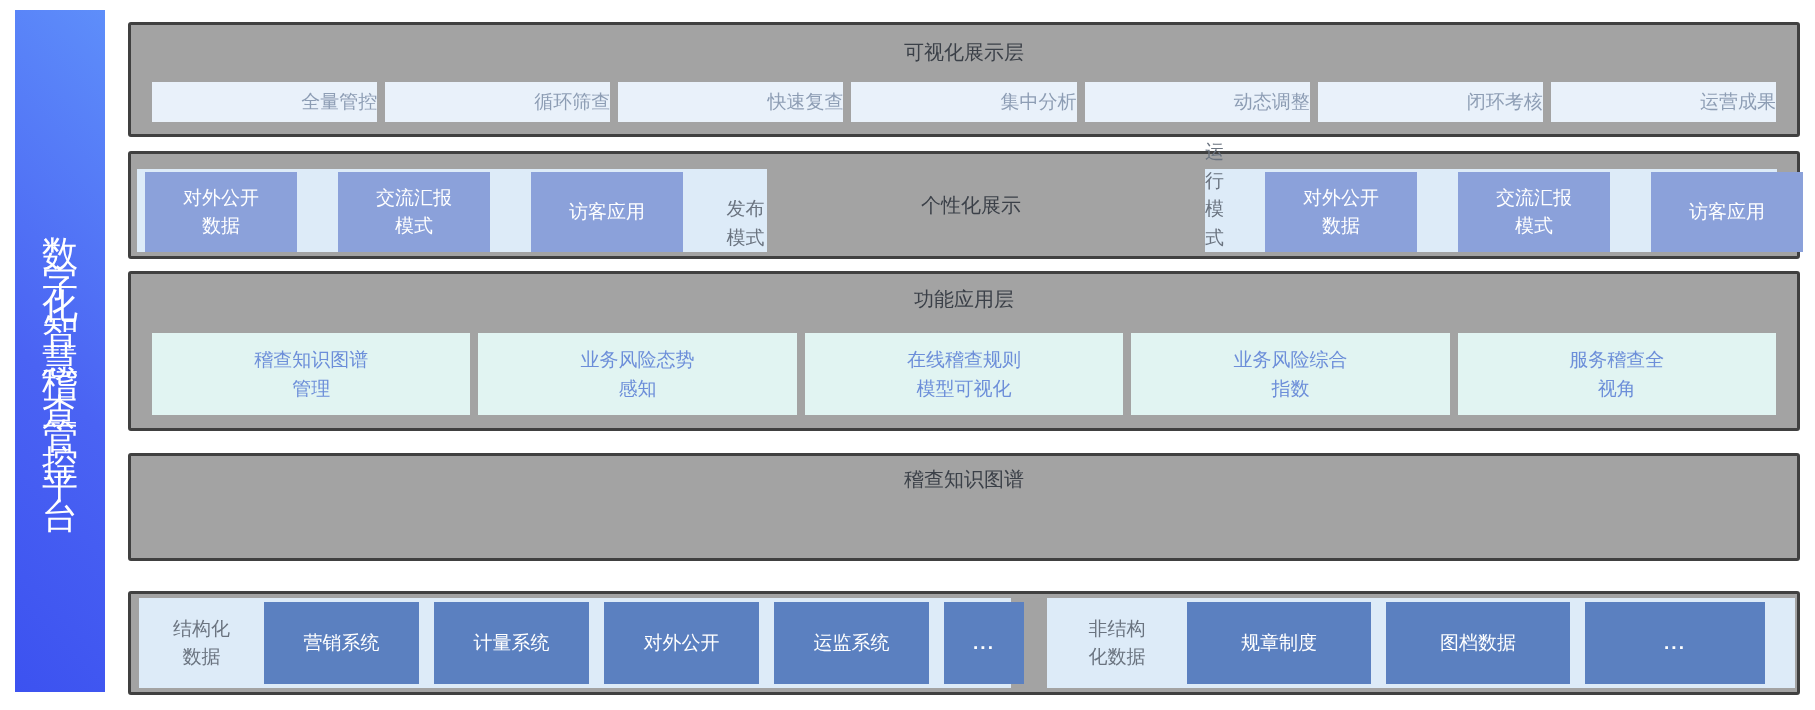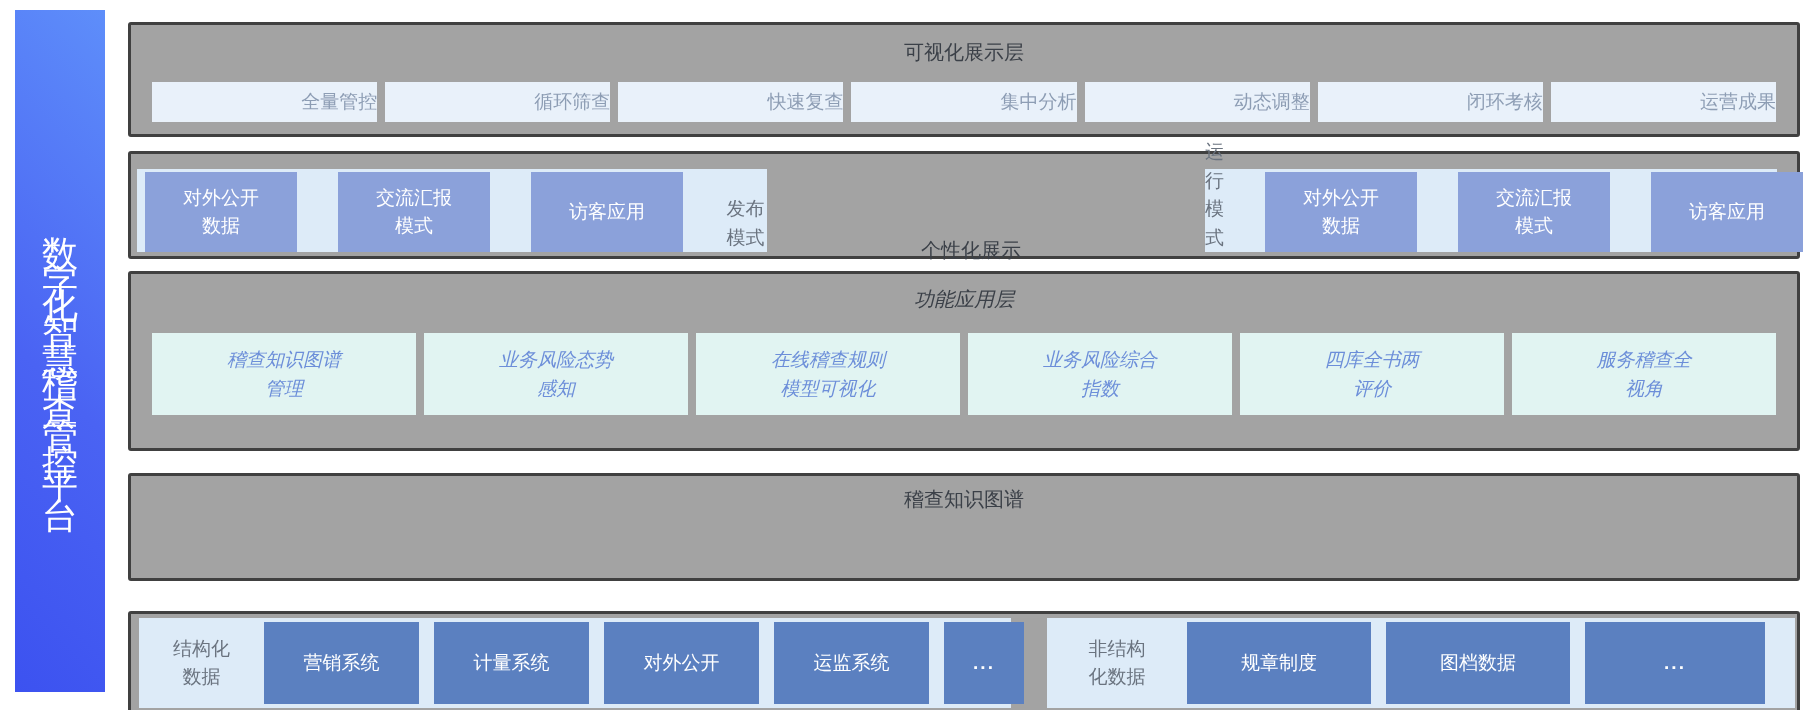--- a/index.html
+++ b/index.html
@@ -33,24 +33,24 @@
   .panel-left  { left:6px;  width:630px; padding-left:8px; }
   .panel-right { right:20px; width:572px; padding-right:8px; }
   .peri-box { width:152px; height:80px; background:#8ba1da; color:#ffffff; font-size:19px;
     display:flex; align-items:center; justify-content:center; text-align:center;
     white-space:pre-line; line-height:1.45; flex:none; }
   .panel-left  .peri-box { margin-right:5px; }
   .panel-right .peri-box { margin-left:5px; }
   .mode-label { flex:1; color:#6a737f; font-size:19px; text-align:center;
     white-space:pre-line; line-height:1.5; }
   .personalized { position:absolute; left:640px; width:400px; top:50%;
-    transform:translateY(-50%); text-align:center; font-size:20px; color:#3b4048;margin-top:45px; }
+    transform:translateY(-50%); text-align:center; font-size:20px; color:#3b4048; }
 
   
-  .layer-app { height:180px; margin-top:12px; padding:12px 21px 8px;font-style:italic; }
+  .layer-app { height:160px; margin-top:12px; padding:12px 21px 8px; }
   .layer-app .layer-title { margin-bottom:20px; }
   .app-box { flex:1; height:82px; background:#e1f4f2; color:#6c8ed9; font-size:19px;
     display:flex; align-items:center; justify-content:center; text-align:center;
     white-space:pre-line; line-height:1.55; }
 
   
   .layer-kg { height:108px; margin-top:22px; padding:10px 21px 0; }
   .layer-kg .layer-title { margin-bottom:14px; }
   .kg-box { flex:1; height:45px; line-height:45px; background:#e2e6f9;
     color:#5e7bd7; font-size:19px; text-align:center; }
@@ -120,22 +120,20 @@
     <div class="layer-title">功能应用层</div>
     <div class="box-row">
       <div class="app-box">稽查知识图谱
 管理</div>
       <div class="app-box">业务风险态势
 感知</div>
       <div class="app-box">在线稽查规则
 模型可视化</div>
       <div class="app-box">业务风险综合
 指数</div>
-      <div class="app-box">四库全书两
-评价</div>
       <div class="app-box">服务稽查全
 视角</div>
     </div>
   </div>
 
   <div class="layer layer-kg">
     <div class="layer-title">稽查知识图谱</div>
   </div>
 
   <div class="layer layer-data">

